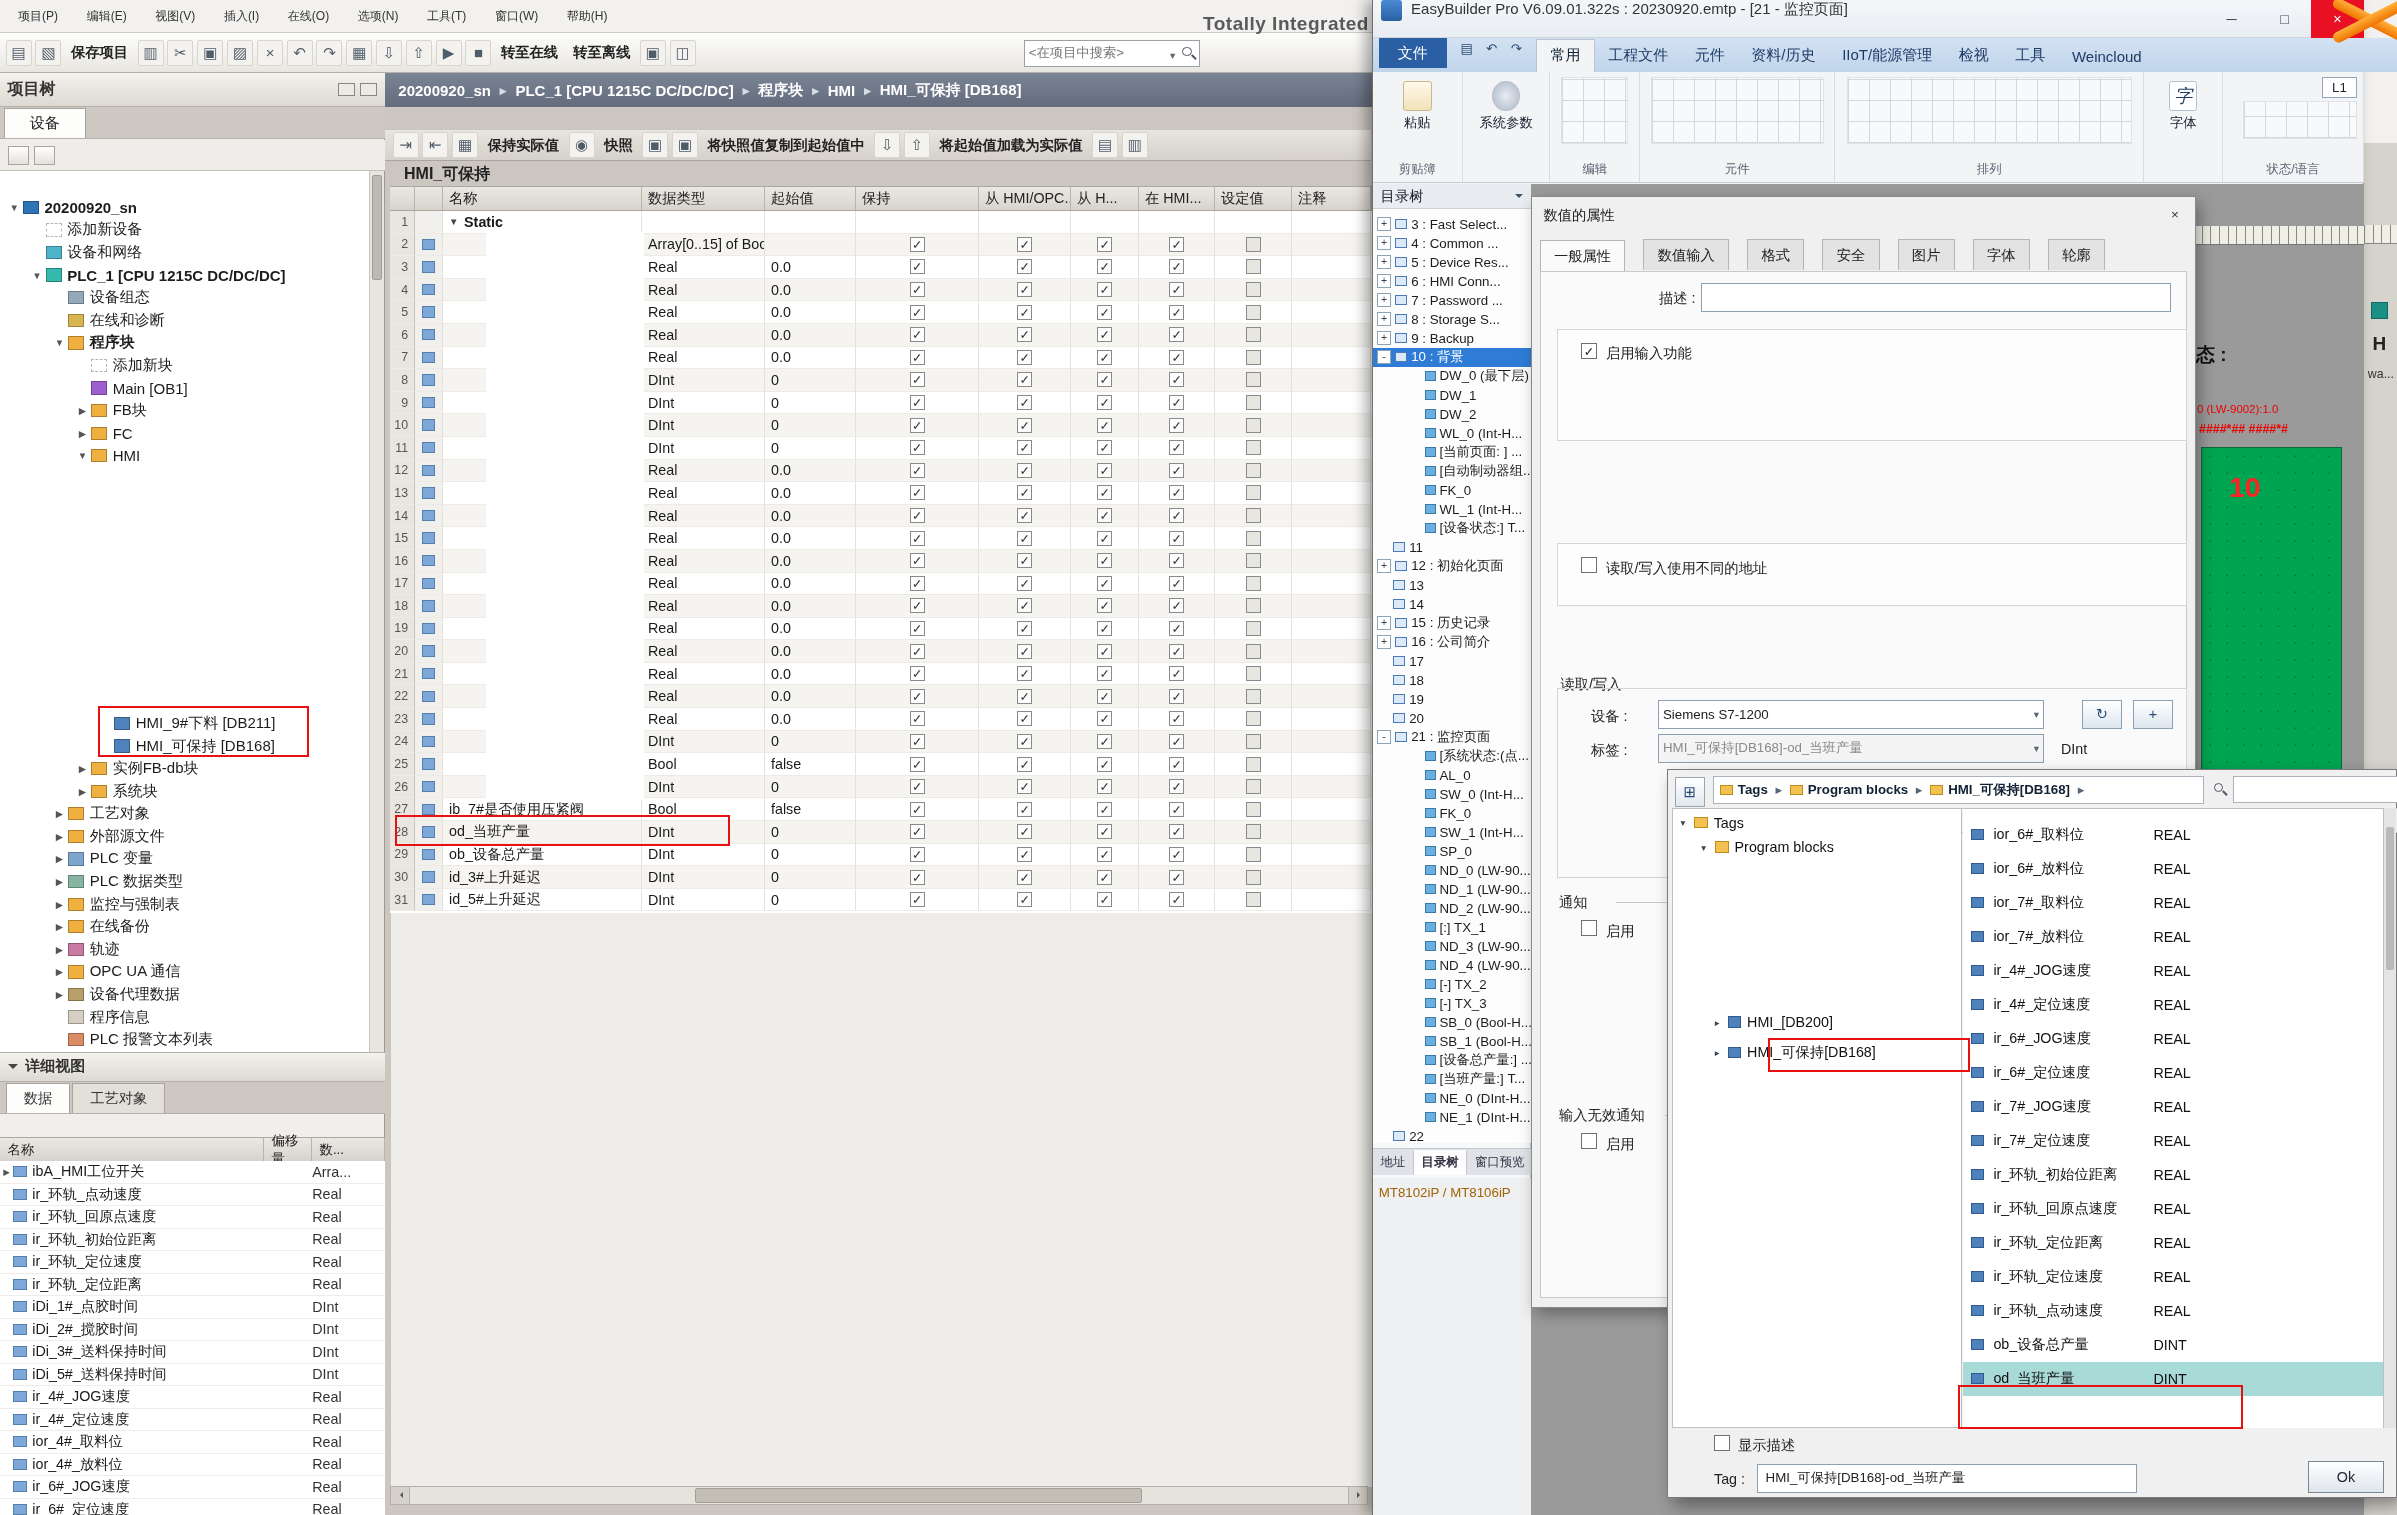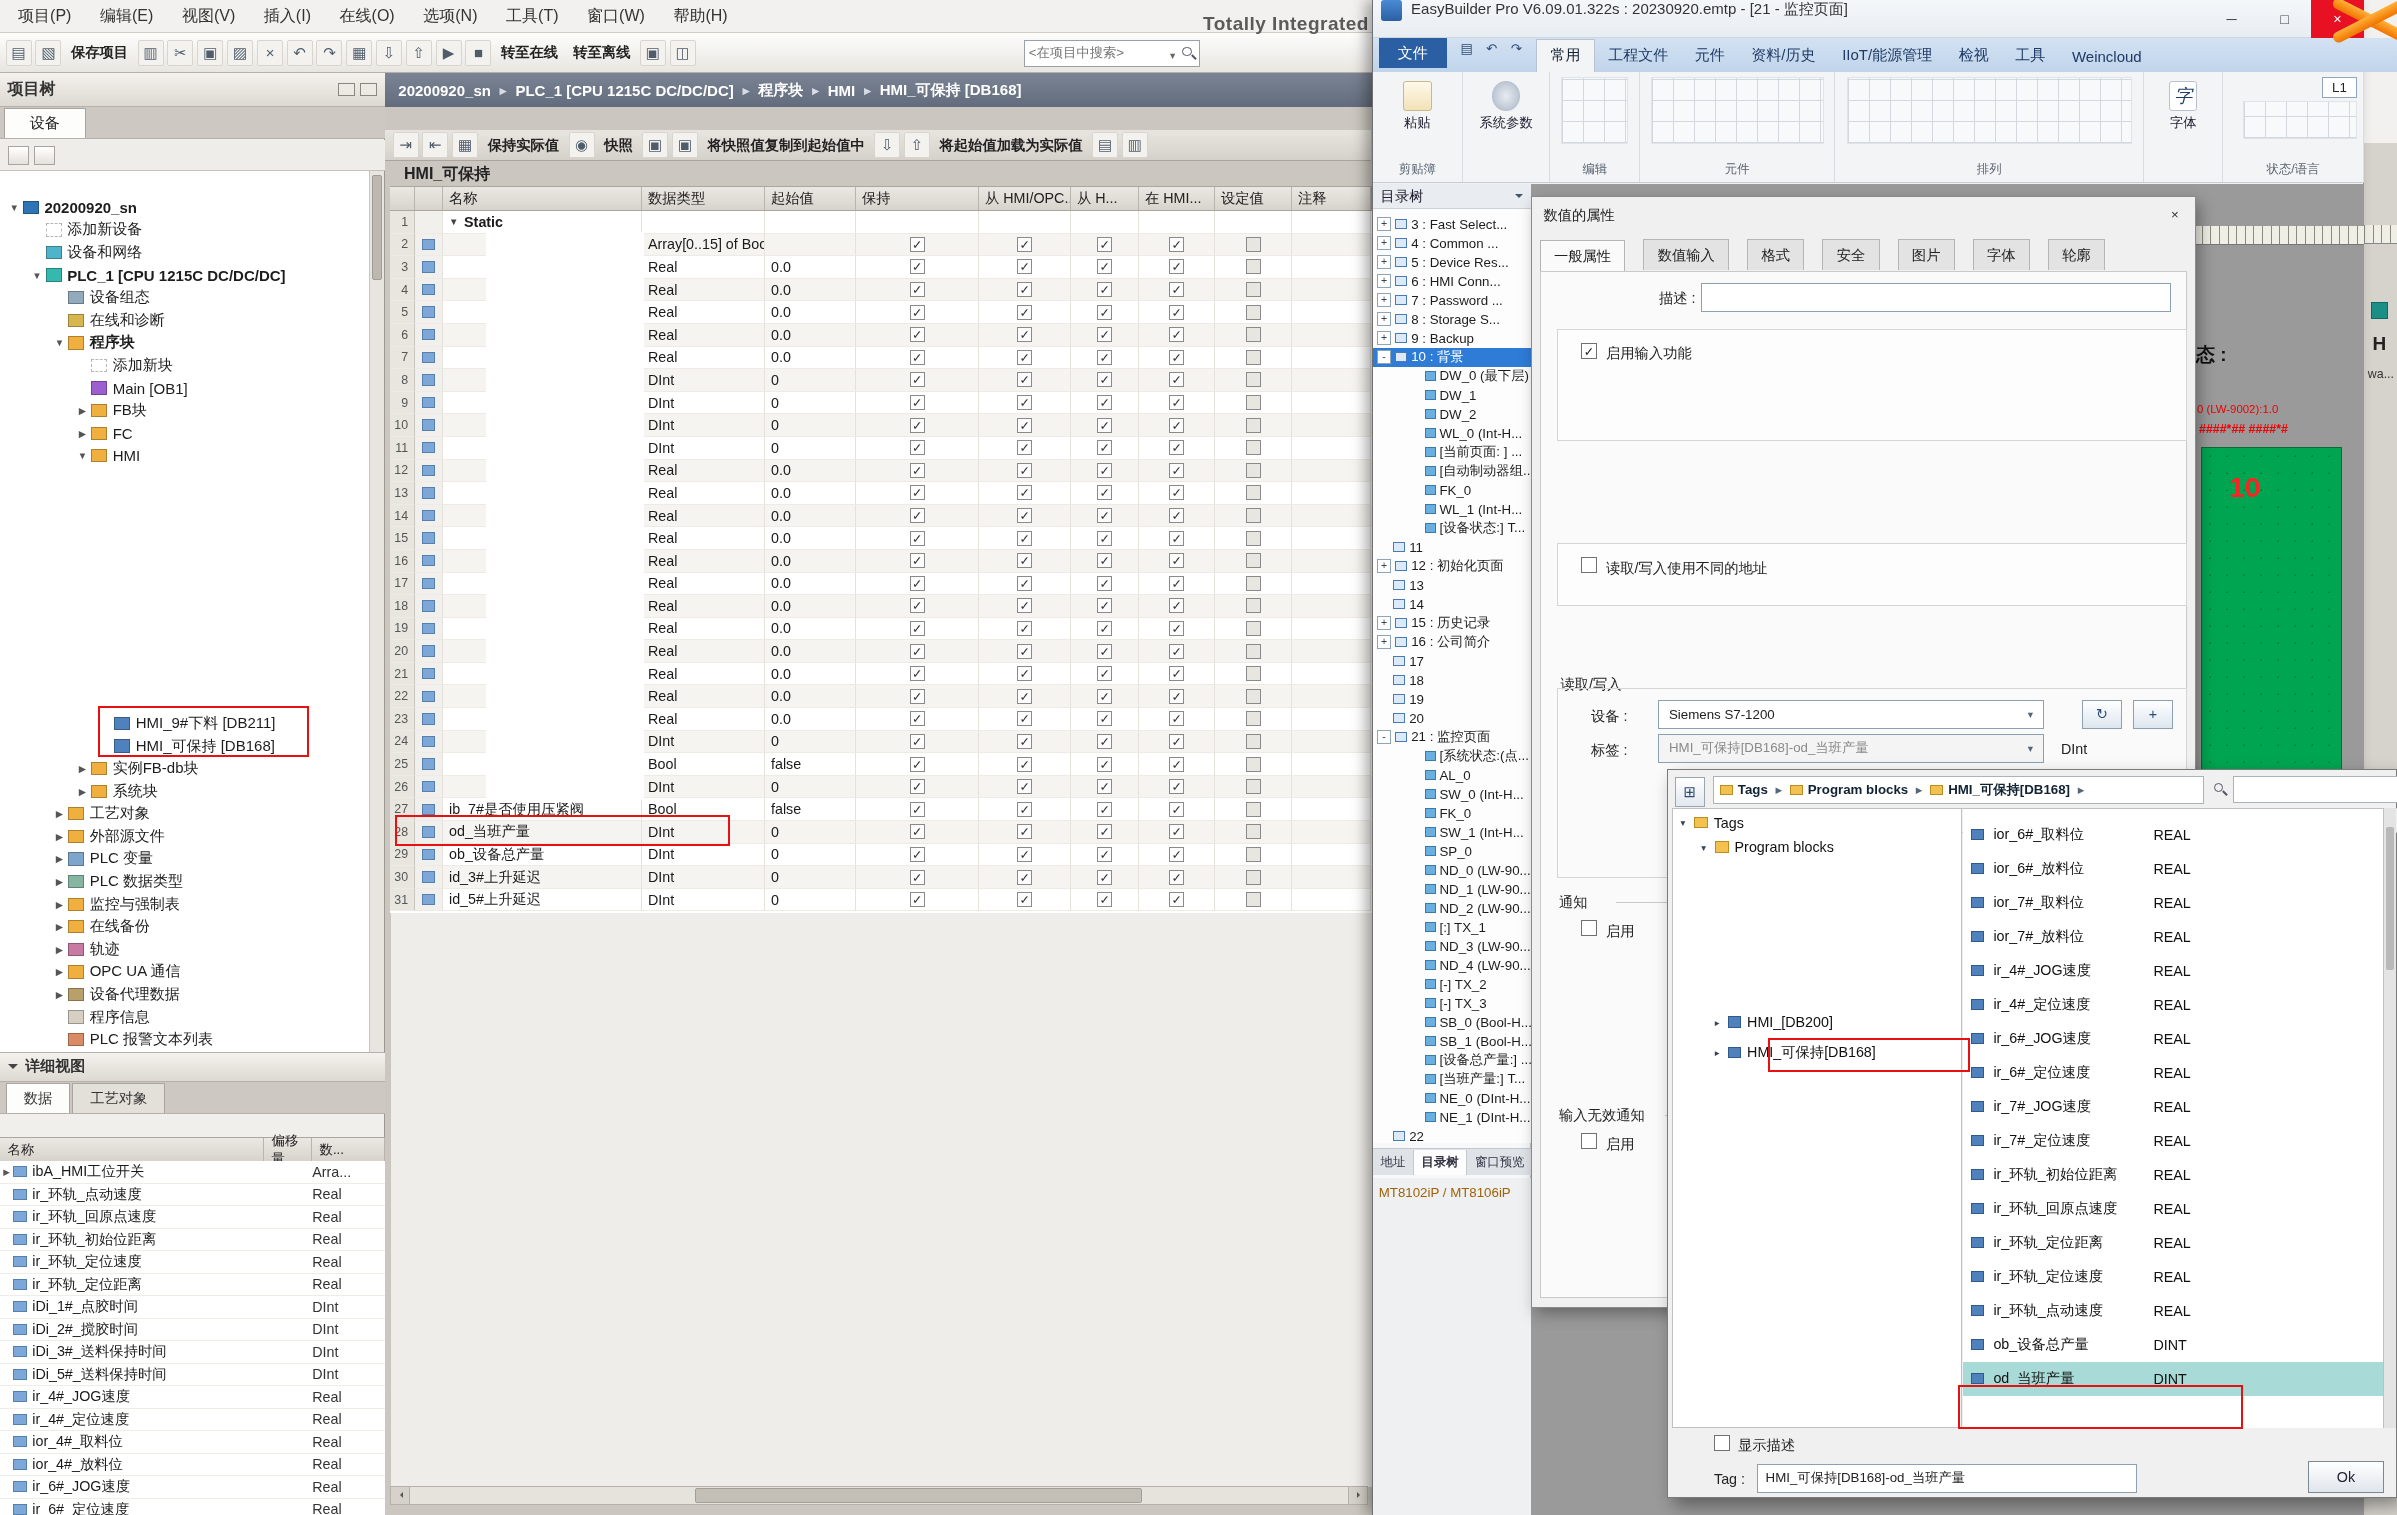--- a/index.html
+++ b/index.html
@@ -2,21 +2,21 @@
 <html style="font-size:15px"><head>
 <meta charset="utf-8">
 <style>
   *{box-sizing:border-box;margin:0;padding:0;font-family:"Liberation Sans","DejaVu Sans",sans-serif}
   html,body{width:2398px;height:1515px;overflow:hidden;background:#c8c4bd}
   .abs{position:absolute}
   #root{position:relative;width:2398px;height:1515px;overflow:hidden;background:#c8c4bd}
 
   
   #tiaMenubar{display:flex;align-items:center;background:#f2f1ef;border-bottom:1px solid #cfccc6;padding-left:3.8px}
-  .mi{font-size:16px;color:#333;padding:0 14.3px;line-height:32px;cursor:default}
+  .mi{font-size:12px;color:#333;padding:0 14.3px;line-height:32px;cursor:default}
   #tiaToolbar{background:linear-gradient(#fdfdfc,#e8e6e1);border-bottom:1px solid #b5b1aa;display:flex;align-items:center;padding-left:5.7px}
   .tbrow{display:flex;align-items:center;gap:3.8px}
   .tbi{display:flex;align-items:center}
   .tbi .g{width:26px;height:26px;display:flex;align-items:center;justify-content:center;font-size:15px;color:#4f5d6b;border:1px solid #d8d5cf;background:#f4f2ee;border-radius:1.9px}
   .tbi .tt{font-size:14.3px;color:#222;padding:0 5.7px;white-space:nowrap}
   .tbi .g:empty,.tbi .tt:empty{display:none}
   .searchbox{position:absolute;left:1024px;top:6.7px;width:176px;height:27px;background:#fff;border:1px solid #9aa0a8;display:flex;align-items:center;padding:0 3.8px}
   .searchbox input{border:none;outline:none;flex:1;font-size:13.3px;color:#777;width:124px;background:transparent}
   .searchbox .dd::after{content:"▾";font-size:10.5px;color:#666;padding:0 2.9px}
   .mag{position:relative;width:13.3px;height:13.3px;margin-left:3.8px}
@@ -180,21 +180,21 @@
   .props-close{position:absolute;right:7.6px;top:5.7px;width:25px;height:23px;display:flex;align-items:center;justify-content:center;font-size:13.3px;color:#333}
   .props-tabs{position:absolute;left:7.6px;top:42px;display:flex;align-items:flex-end}
   .ptab{font-size:14.3px;color:#222;padding:5.7px 13.3px;border:1px solid #b5b5b5;border-bottom:none;background:#e3e3e3;margin-right:18px;white-space:nowrap}
   .ptab[data-act="1"]{background:#fafafa;position:relative;top:1px}
   .props-body{position:absolute;left:7.6px;top:74px;right:7.6px;bottom:9.5px;background:#fafafa;border:1px solid #c9c9c9}
   .plabel{position:absolute;font-size:14.3px;color:#222;white-space:nowrap}
   .pinput{position:absolute;background:#fff;border:1px solid #8ca0b3;height:28.5px}
   .pgroup{position:absolute;border:1px solid #d5d5d5;background:#fdfdfd}
   .pcb{position:absolute;width:16px;height:16px;border:1px solid #707070;background:#fff;display:flex;align-items:center;justify-content:center;font-size:12.4px;color:#222}
   .pcb[data-on="1"]::after{content:"✓"}
-  .combo{position:absolute;background:#fff;border:1px solid #8ca0b3;height:28.5px;display:flex;align-items:center;padding:0 10px;font-size:13.3px;color:#222;white-space:nowrap;overflow:hidden}
+  .combo{position:absolute;background:#fff;border:1px solid #8ca0b3;height:28.5px;display:flex;align-items:center;padding:0 4px;font-size:13.3px;color:#222;white-space:nowrap;overflow:hidden}
   .combo::after{content:"▾";margin-left:auto;font-size:10.5px;color:#567;padding-left:5.7px}
   .combo.dim{color:#8a8a8a;background:#f4f4f4}
   .sqbtn{position:absolute;width:40px;height:28.5px;border:1px solid #8ca0b3;background:linear-gradient(#fff,#dde6ef);display:flex;align-items:center;justify-content:center;font-size:14.3px;color:#2c4a75}
   .hline{position:absolute;height:1px;background:#c9c9c9}
 
   
   #tagdlg{position:absolute;left:1667px;top:769px;width:730px;height:729px;background:#f0f0f0;border:1px solid #7a7a7a;box-shadow:5.7px 7.6px 17px rgba(0,0,0,.4);z-index:30}
   .td-side{position:absolute;left:6.7px;width:30px;height:30px;border:1px solid #9aa5b1;background:linear-gradient(#fff,#e2e8ef);display:flex;align-items:center;justify-content:center;font-size:15px;color:#2c4a75}
   .td-crumbs{position:absolute;left:45px;top:5.7px;width:491px;height:28.5px;background:#fff;border:1px solid #aab2bb;display:flex;align-items:center;padding-left:5.7px}
   .tdc{display:flex;align-items:center;font-size:13.3px;color:#123;white-space:nowrap}

